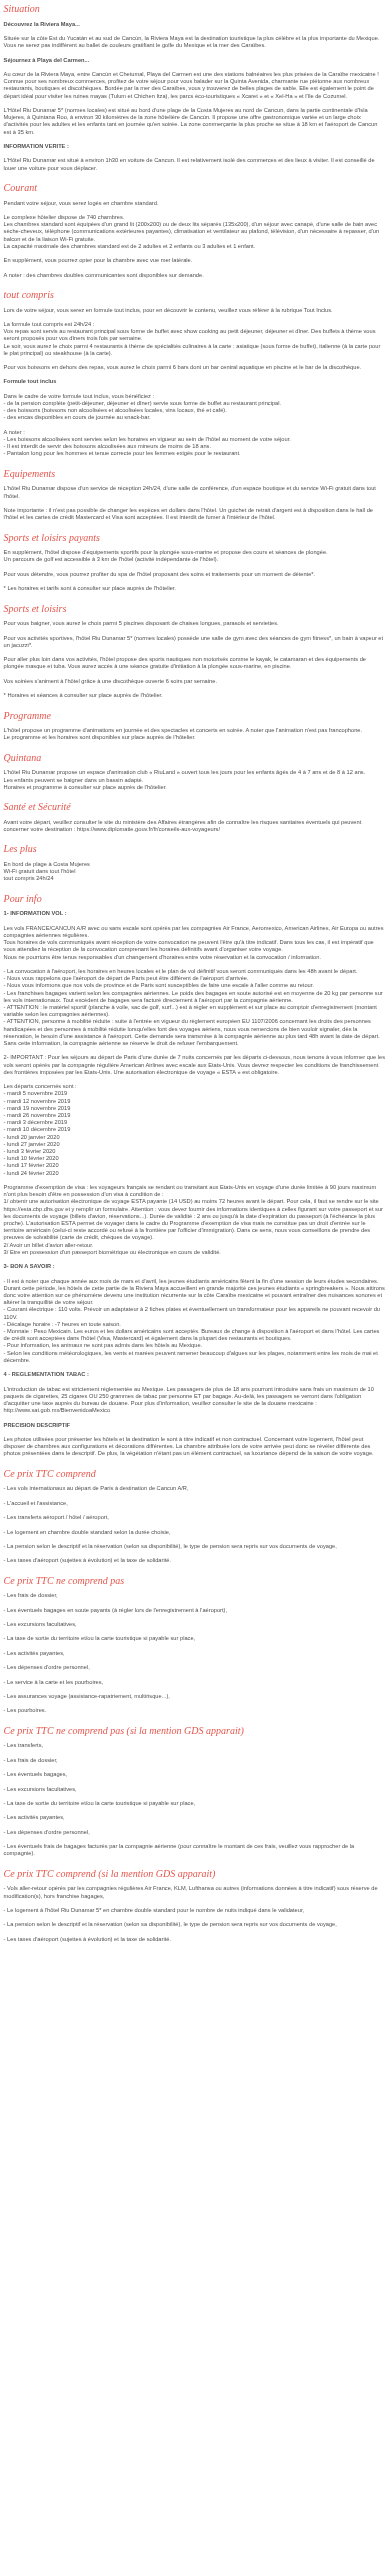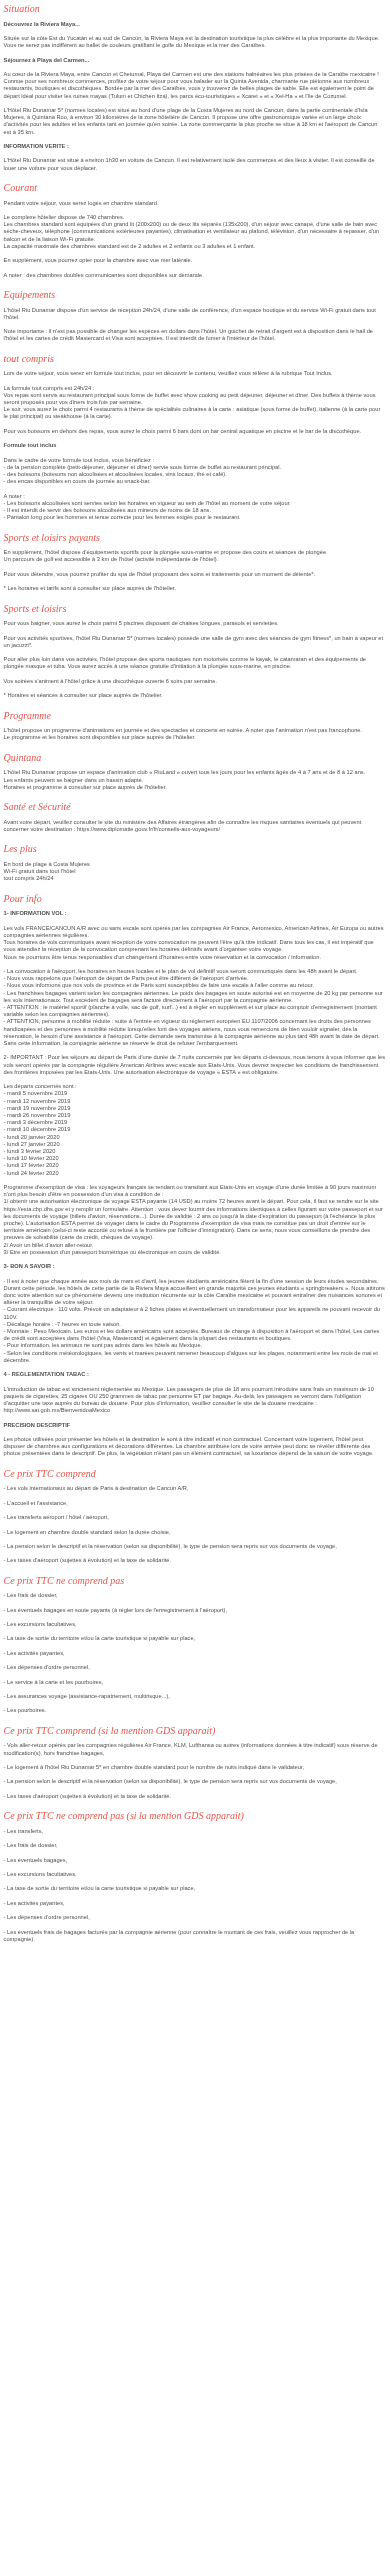--- a/index.html
+++ b/index.html
@@ -62,31 +62,20 @@
 
           <p class="block">En supplément, vous pourrez opter pour la chambre avec vue mer latérale.</p>
 
           <p class="block">A noter : des chambres doubles communicantes sont disponibles sur demande.</p>
 
       </div>
     </section>
 
 
     <section class="content-section">
-      <h2 class="section-title">Equipements</h2>
-      <div class="section-body">
-
-          <p class="block">L'hôtel Riu Dunamar dispose d'un service de réception 24h/24, d'une salle de conférence, d'un espace boutique et du service Wi-Fi gratuit dans tout l'hôtel.</p>
-
-          <p class="block">Note importante : il n'est pas possible de changer les espèces en dollars dans l'hôtel. Un guichet de retrait d'argent est à disposition dans le hall de l'hôtel et les cartes de crédit Mastercard et Visa sont acceptées. Il est interdit de fumer à l'intérieur de l'hôtel.</p>
-
-      </div>
-    </section>
-
-    <section class="content-section">
       <h2 class="section-title">tout compris</h2>
       <div class="section-body">
 
           <p class="block">Lors de votre séjour, vous serez en formule tout inclus, pour en découvrir le contenu, veuillez vous référer à la rubrique Tout Inclus.</p>
 
           <p class="block">La formule tout compris est 24h/24 :
 Vos repas sont servis au restaurant principal sous forme de buffet avec show cooking au petit déjeuner, déjeuner et dîner. Des buffets à thème vous seront proposés pour vos dîners trois fois par semaine.
 Le soir, vous aurez le choix parmi 4 restaurants à thème de spécialités culinaires à la carte : asiatique (sous forme de buffet), italienne (à la carte pour le plat principal) ou steakhouse (à la carte).</p>
 
           <p class="block">Pour vos boissons en dehors des repas, vous aurez le choix parmi 6 bars dont un bar central aquatique en piscine et le bar de la discothèque.</p>
@@ -95,20 +84,31 @@
 
           <p class="block">Dans le cadre de votre formule tout inclus, vous bénéficiez :
 - de la pension complète (petit-déjeuner, déjeuner et dîner) servie sous forme de buffet au restaurant principal.
 - des boissons (boissons non alcoolisées et alcoolisées locales, vins locaux, thé et café).
 - des encas disponibles en cours de journée au snack-bar.</p>
 
           <p class="block">A noter :
 - Les boissons alcoolisées sont servies selon les horaires en vigueur au sein de l'hôtel au moment de votre séjour.
 - Il est interdit de servir des boissons alcoolisées aux mineurs de moins de 18 ans.
 - Pantalon long pour les hommes et tenue correcte pour les femmes exigés pour le restaurant.</p>
+
+      </div>
+    </section>
+
+    <section class="content-section">
+      <h2 class="section-title">Equipements</h2>
+      <div class="section-body">
+
+          <p class="block">L'hôtel Riu Dunamar dispose d'un service de réception 24h/24, d'une salle de conférence, d'un espace boutique et du service Wi-Fi gratuit dans tout l'hôtel.</p>
+
+          <p class="block">Note importante : il n'est pas possible de changer les espèces en dollars dans l'hôtel. Un guichet de retrait d'argent est à disposition dans le hall de l'hôtel et les cartes de crédit Mastercard et Visa sont acceptées. Il est interdit de fumer à l'intérieur de l'hôtel.</p>
 
       </div>
     </section>
 
     <section class="content-section">
       <h2 class="section-title">Sports et loisirs payants</h2>
       <div class="section-body">
 
           <p class="block">En supplément, l'hôtel dispose d'équipements sportifs pour la plongée sous-marine et propose des cours et séances de plongée.
 Un parcours de golf est accessible à 3 km de l'hôtel (activité indépendante de l'hôtel).</p>
@@ -274,51 +274,51 @@
           <p class="block">- Le service à la carte et les pourboires,</p>
 
           <p class="block">- Les assurances voyage (assistance-rapatriement, multirisque...),</p>
 
           <p class="block">- Les pourboires.</p>
 
       </div>
     </section>
 
     <section class="content-section">
+      <h2 class="section-title">Ce prix TTC ne comprend pas (si la mention GDS apparait)</h2>
+      <div class="section-body">
+
+          <p class="block">- Les transferts,</p>
+
+          <p class="block">- Les frais de dossier,</p>
+
+          <p class="block">- Les éventuels bagages,</p>
+
+          <p class="block">- Les excursions facultatives,</p>
+
+          <p class="block">- La taxe de sortie du territoire et/ou la carte touristique si payable sur place,</p>
+
+          <p class="block">- Les activités payantes,</p>
+
+          <p class="block">- Les dépenses d'ordre personnel,</p>
+
+          <p class="block">- Les éventuels frais de bagages facturés par la compagnie aérienne (pour connaître le montant de ces frais, veuillez vous rapprocher de la compagnie).</p>
+
+      </div>
+    </section>
+
+    <section class="content-section">
       <h2 class="section-title">Ce prix TTC comprend (si la mention GDS apparait)</h2>
       <div class="section-body">
 
           <p class="block">- Vols aller-retour opérés par les compagnies régulières Air France, KLM, Lufthansa ou autres (informations données à titre indicatif) sous réserve de modification(s), hors franchise bagages,</p>
 
           <p class="block">- Le logement à l'hôtel Riu Dunamar 5* en chambre double standard pour le nombre de nuits indiqué dans le validateur,</p>
 
           <p class="block">- La pension selon le descriptif et la réservation (selon sa disponibilité), le type de pension sera repris sur vos documents de voyage,</p>
 
           <p class="block">- Les taxes d'aéroport (sujettes à évolution) et la taxe de solidarité.</p>
 
       </div>
     </section>
 
-    <section class="content-section">
-      <h2 class="section-title">Ce prix TTC ne comprend pas (si la mention GDS apparait)</h2>
-      <div class="section-body">
-
-          <p class="block">- Les transferts,</p>
-
-          <p class="block">- Les frais de dossier,</p>
-
-          <p class="block">- Les éventuels bagages,</p>
-
-          <p class="block">- Les excursions facultatives,</p>
-
-          <p class="block">- La taxe de sortie du territoire et/ou la carte touristique si payable sur place,</p>
-
-          <p class="block">- Les activités payantes,</p>
-
-          <p class="block">- Les dépenses d'ordre personnel,</p>
-
-          <p class="block">- Les éventuels frais de bagages facturés par la compagnie aérienne (pour connaître le montant de ces frais, veuillez vous rapprocher de la compagnie).</p>
-
-      </div>
-    </section>
-
 </main>
 
 
 </body></html>

